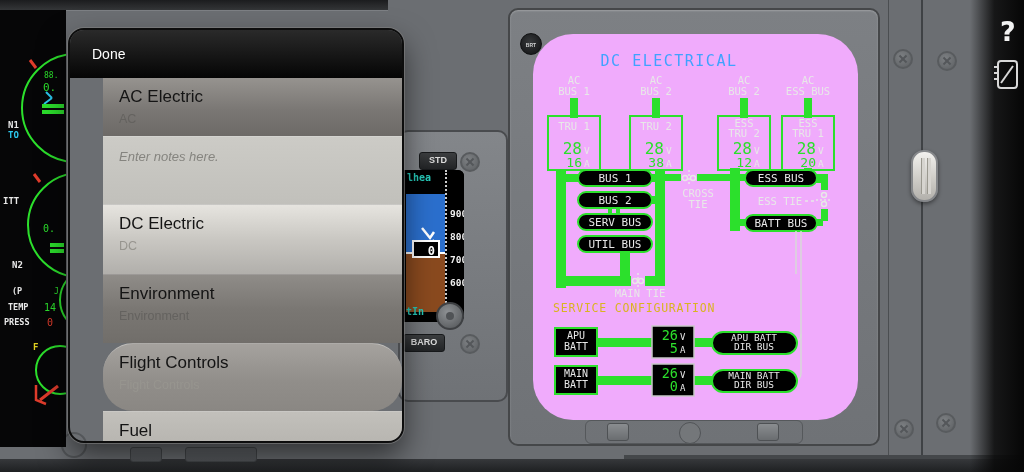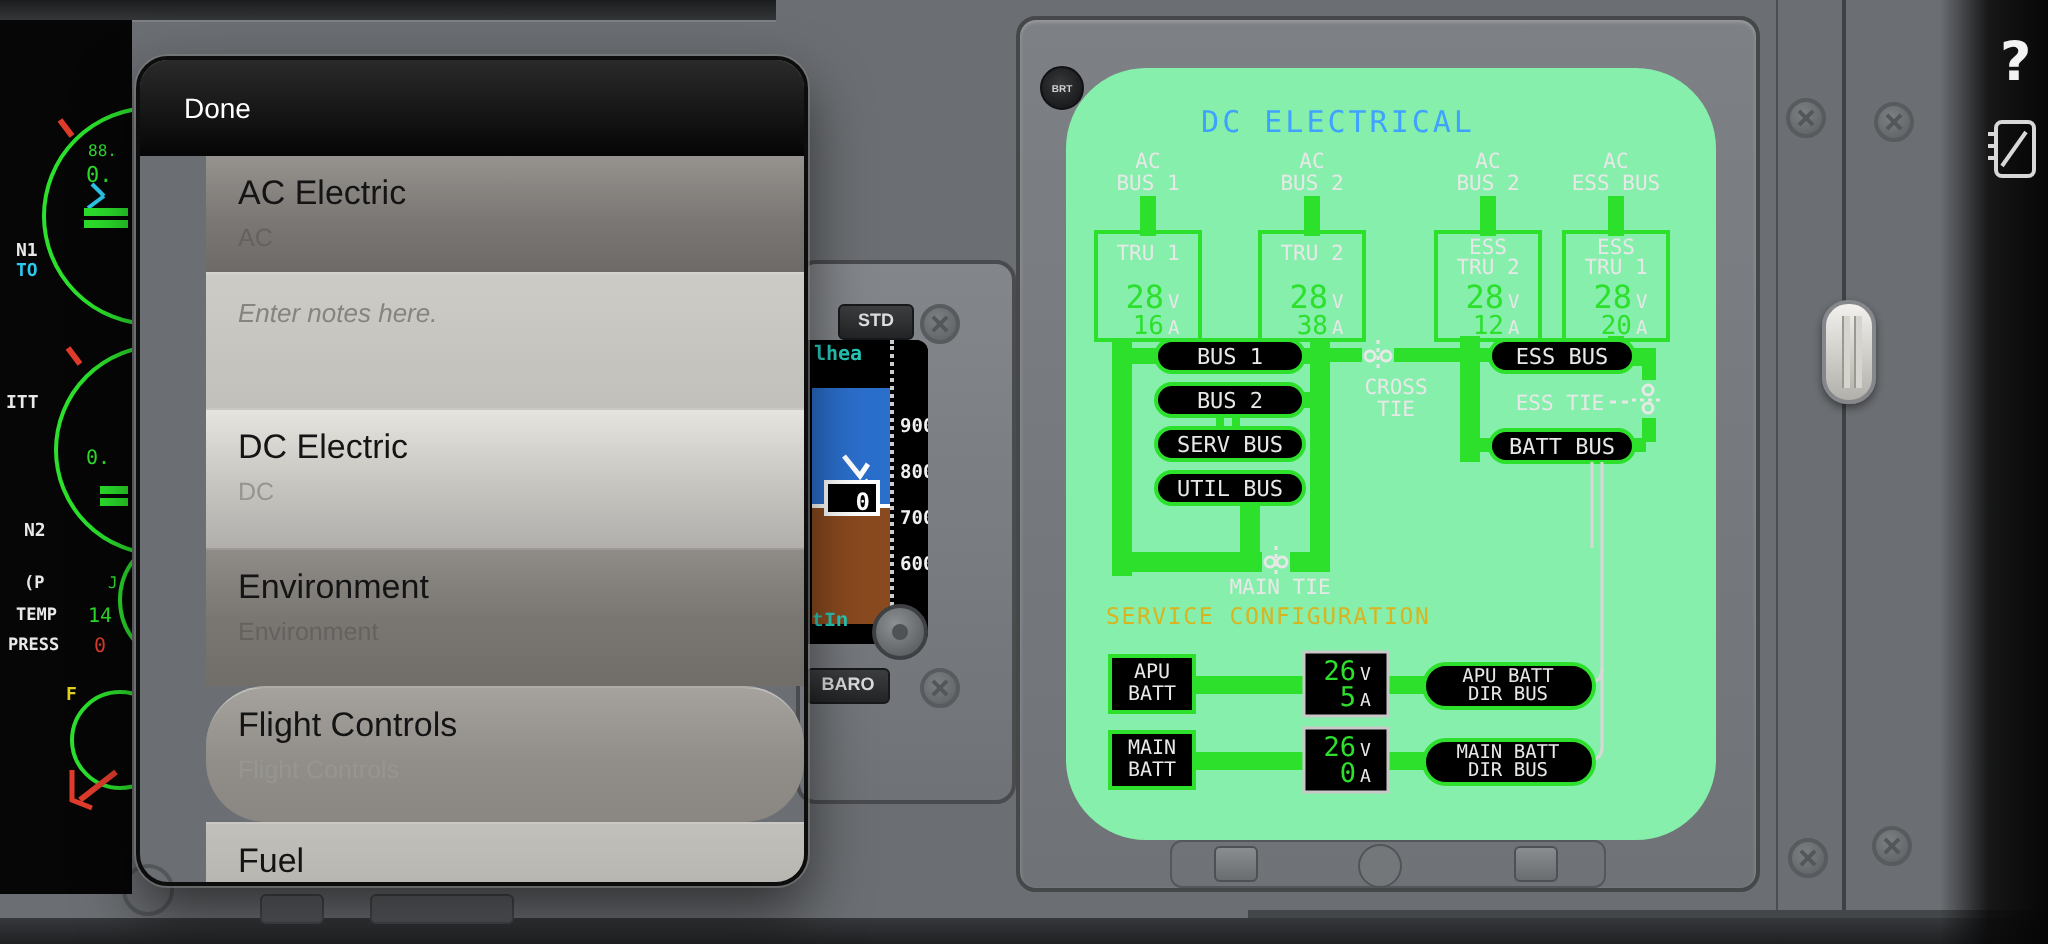--- a/index.html
+++ b/index.html
@@ -49,21 +49,21 @@
   .stby-knob{left:436px;top:302px;width:28px;height:28px;border-radius:50%;
     background:radial-gradient(circle at 40% 35%,#8e9194,#5f6265 75%);
     border:2px solid #3e4043;box-sizing:border-box;}
   .stby-knob::after{content:"";position:absolute;left:8px;top:8px;width:8px;height:8px;
     border-radius:50%;background:#505356;}
 
   
   .elec-bezel{left:508px;top:8px;width:372px;height:438px;border-radius:10px;
     background:linear-gradient(180deg,#7d8084,#6f7276);border:2px solid #454749;
     box-shadow:inset 0 1px 2px rgba(255,255,255,.25);box-sizing:border-box;}
-  .crt{left:533px;top:34px;width:325px;height:386px;background:#86efac;border-radius:40px;overflow:hidden;}
+  .crt{left:533px;top:34px;width:325px;height:386px;background:#f0abfc;border-radius:40px;overflow:hidden;}
   .brt-knob{left:520px;top:33px;width:22px;height:22px;border-radius:50%;
     background:radial-gradient(circle at 45% 40%,#37393b,#191a1c 75%);border:1px solid #101112;
     color:#cfd0d1;font-size:5px;font-weight:bold;text-align:center;line-height:22px;box-sizing:border-box;}
   .ctl-strip{left:585px;top:420px;width:218px;height:24px;border:1px solid #55585b;border-radius:6px;
     box-sizing:border-box;}
   .rocker{width:22px;height:18px;background:linear-gradient(180deg,#8a8d90,#6a6d70);
     border:1px solid #4e5154;border-radius:3px;box-sizing:border-box;}
   .round-btn{left:679px;top:422px;width:22px;height:22px;border-radius:50%;background:#74777a;
     border:1px solid #515457;box-sizing:border-box;}
 
@@ -157,21 +157,21 @@
     <line x1="20" y1="52" x2="28" y2="46" stroke="#fff" stroke-width="2"></line>
   </svg>
   <div class="abs" style="left:41px;top:0;width:19px;height:152px;background:#000;border-left:2px dotted #ccc;">
     <span class="tape-num" style="top:38px;">900</span>
     <span class="tape-num" style="top:61px;">800</span>
     <span class="tape-num" style="top:84px;">700</span>
     <span class="tape-num" style="top:107px;">600</span>
   </div>
   <div class="abs" style="left:8px;top:70px;width:28px;height:18px;background:#000;border:2px solid #fff;
        color:#fff;font-size:12px;font-weight:bold;text-align:right;line-height:18px;padding-right:3px;box-sizing:border-box;font-family:'DejaVu Sans Mono',monospace;">0</div>
-  <span class="abs cyan-txt" style="left:2px;top:136px;font-family:Liberation Mono, monospace;">tIn</span>
+  <span class="abs cyan-txt" style="left:2px;top:136px;">tIn</span>
 </div>
 <div class="abs stby-knob"></div>
 <div class="abs inst-btn" style="left:403px;top:334px;width:40px;height:16px;"><span>BARO</span></div>
 <div class="abs screw" style="left:460px;top:152px;"></div>
 <div class="abs screw" style="left:460px;top:334px;"></div>
 
 <div class="abs elec-bezel"></div>
 <div class="abs brt-knob"><span>BRT</span></div>
 
 <div class="abs crt">

